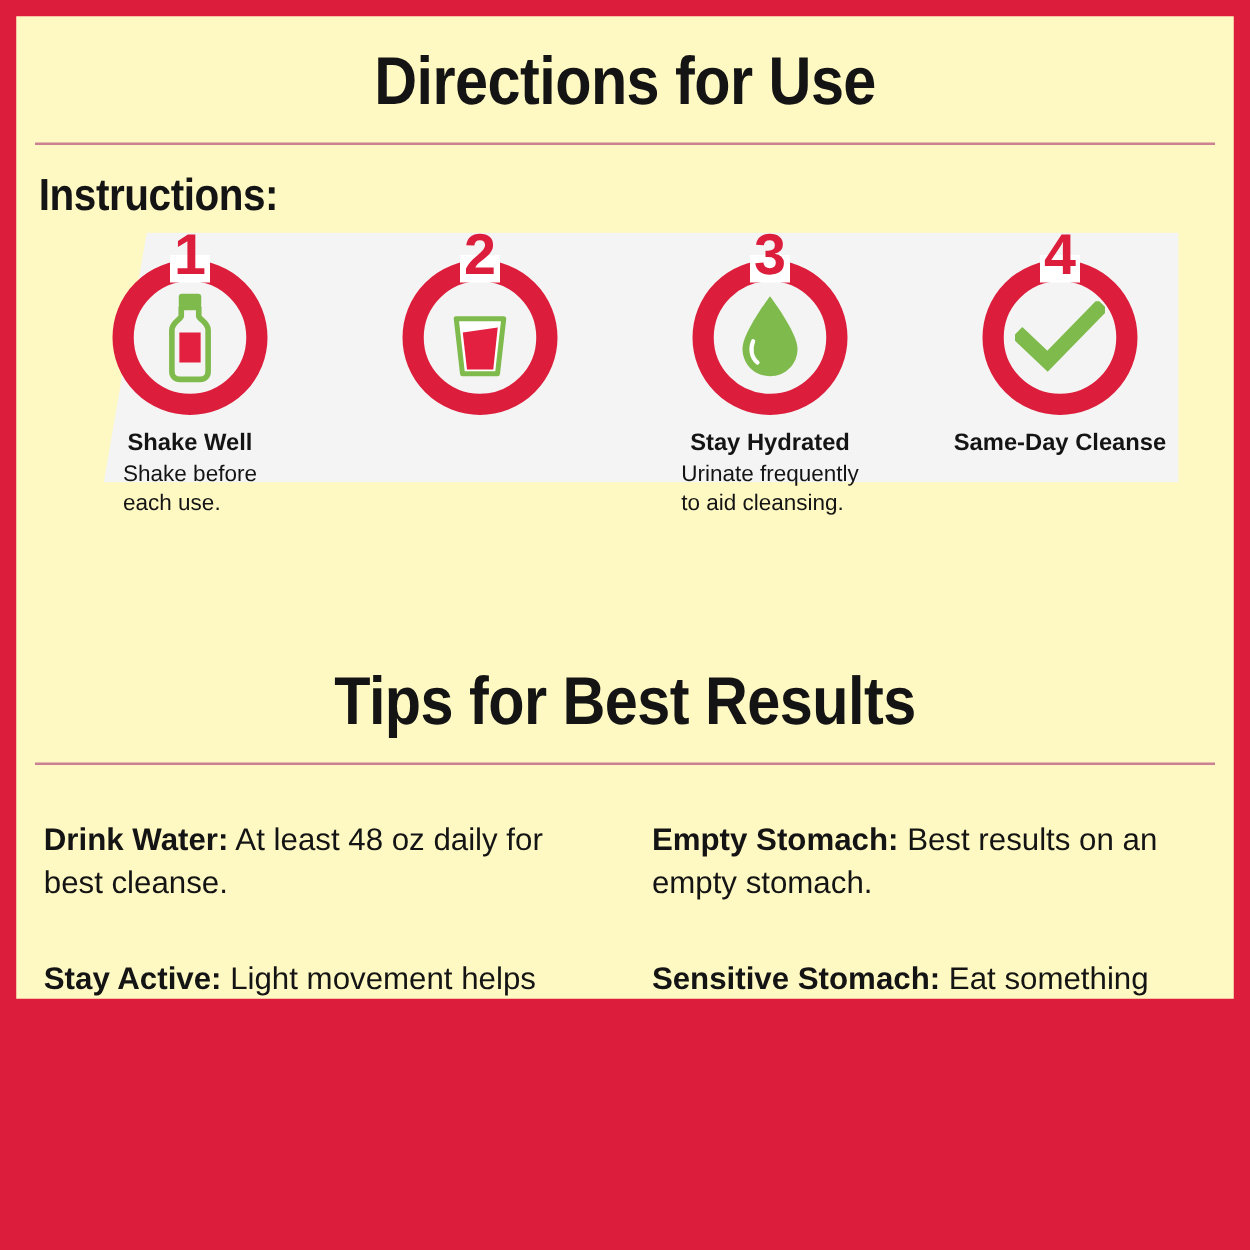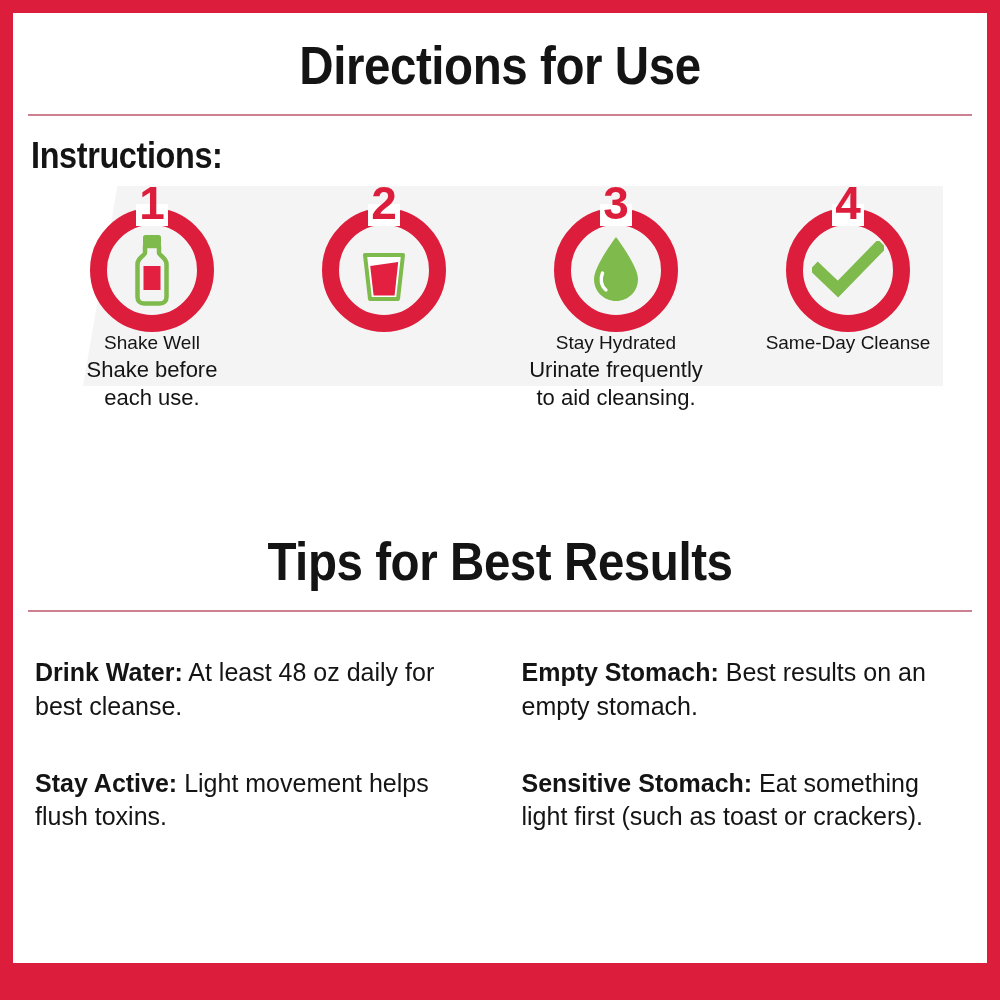--- a/index.html
+++ b/index.html
@@ -12,22 +12,22 @@
     background: #DC1E3C;
     font-family: "Liberation Sans", sans-serif;
     overflow: hidden;
   }
 
   .page {
     position: absolute;
     left: 13px;
     top: 13px;
     width: 974px;
-    height: 950px;
-    background: #ffffff;
+    height: 786px;
+    background: #fef9c3;
     overflow: hidden;
   }
 
   
   .title {
     text-align: center;
     font-size: 54px;
     font-weight: 700;
     color: #141414;
     letter-spacing: -0.5px;
@@ -126,30 +126,30 @@
     width: 124px;
     height: 124px;
     display: flex;
     align-items: center;
     justify-content: center;
     z-index: 2;
   }
 
   .step-name {
     font-size: 19px;
+    font-weight: 700;
+    color: #141414;
+    margin-top: 12px;
+    text-align: center;
+    line-height: 1.2;
+  }
+  .step-desc {
+    font-size: 18px;
     font-weight: 400;
     color: #141414;
-    text-align: center;
-    line-height: 1.2;
-  }
-  .step-desc {
-    font-size: 22px;
-    font-weight: 400;
-    color: #141414;
-    text-align: center;
     line-height: 1.28;
     margin-top: 1px;
     white-space: pre-line;
   }
 
   
   .tips-title {
     text-align: center;
     font-size: 54px;
     font-weight: 700;

